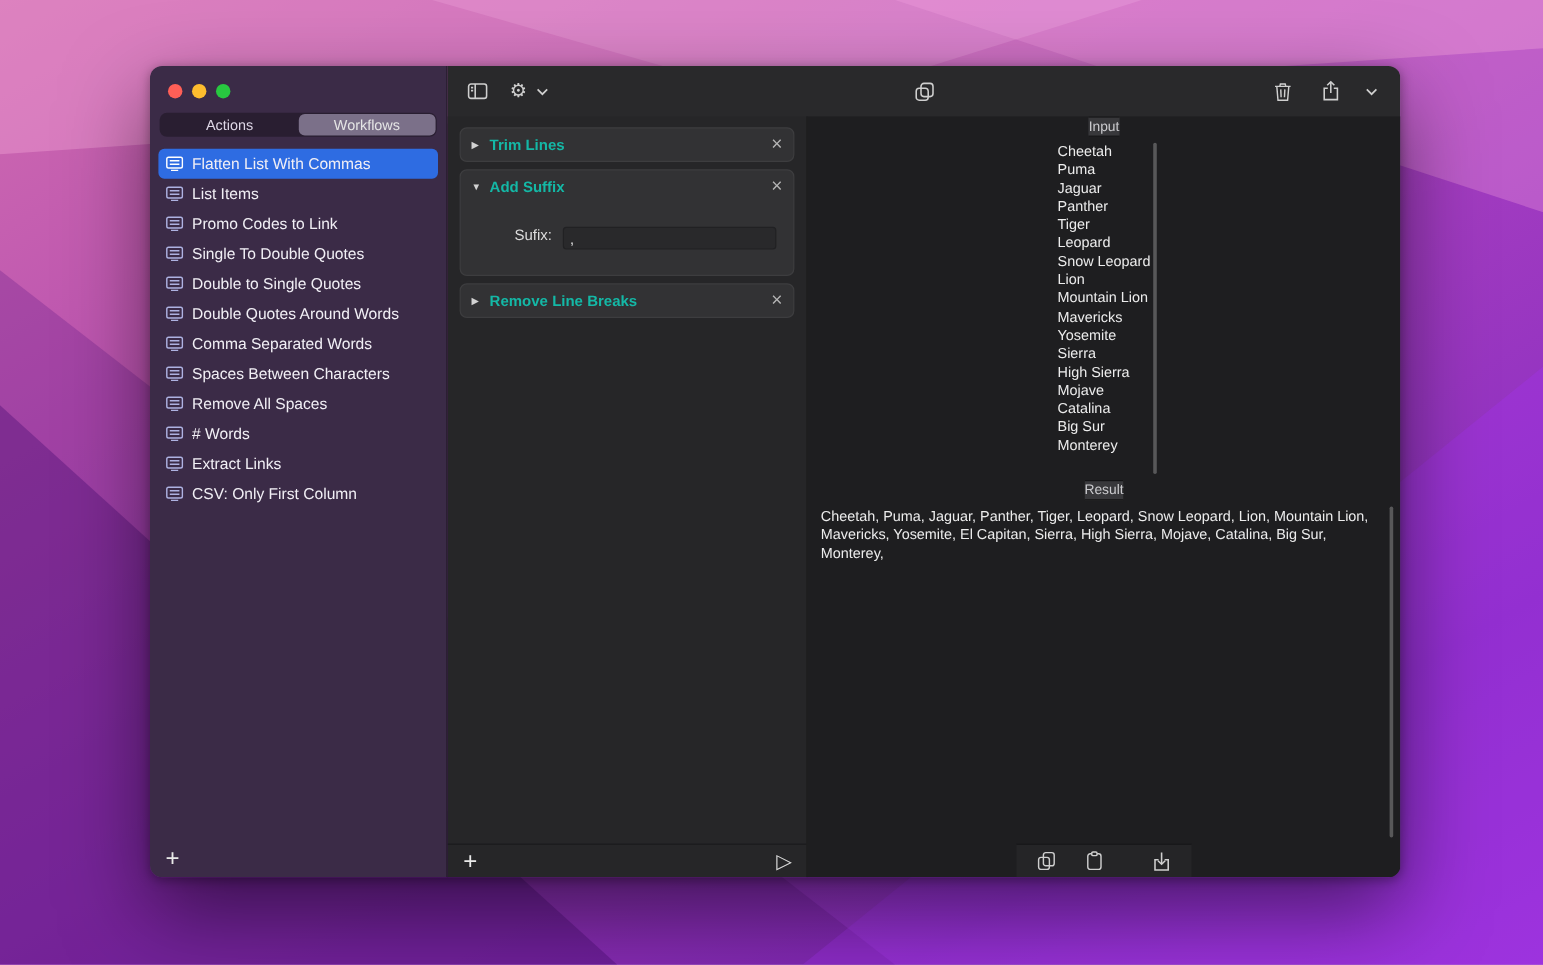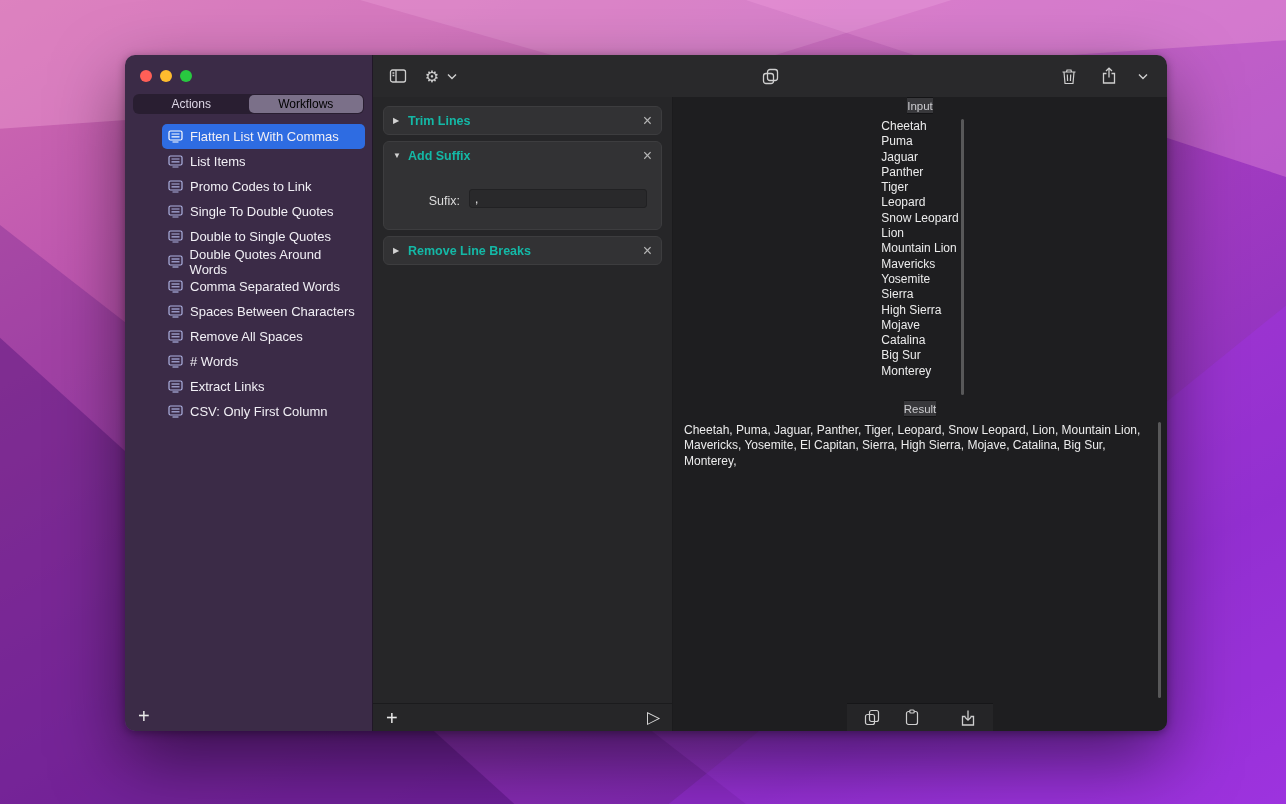--- a/index.html
+++ b/index.html
@@ -20,23 +20,23 @@
             display:flex; box-shadow:0 28px 70px rgba(0,0,0,.5), 0 2px 10px rgba(0,0,0,.35); }
 
   
   .sidebar { width:248px; flex:0 0 248px; background:#3b2b47; position:relative; border-right:1px solid rgba(0,0,0,.45); }
   .traffic { display:flex; gap:8px; padding:15px 0 0 15px; }
   .tl { width:12px; height:12px; border-radius:50%; display:inline-block; }
   .tl.red { background:#ff5f57; } .tl.yellow { background:#febc2e; } .tl.green { background:#28c840; }
 
   .segmented { display:flex; margin:12px 8px 0 8px; height:20px; background:rgba(0,0,0,.30); border-radius:6px; padding:1px; }
   .seg { flex:1; display:flex; align-items:center; justify-content:center; font-size:12px; color:#ded7e6; border-radius:5px; cursor:default; }
-  .seg.active { background:#7b7089; color:#000000; }
-
-  .wf-list { margin-top:10px;padding-left:30px; }
+  .seg.active { background:#7b7089; color:#e5e5e5; }
+
+  .wf-list { margin-top:10px; }
   .sb-item { display:flex; align-items:center; height:25px; margin:0 7px; padding:0 6px; border-radius:5px; font-size:13px; color:#f1eff5; }
   .sb-item.selected { background:#2e6ce2; }
   .sb-ic { width:22px; display:flex; align-items:center; }
   .sb-ic svg { stroke:#aeb2e2; }
   .sb-item.selected .sb-ic svg { stroke:#ffffff; }
   .sidebar-bottom { position:absolute; left:0; right:0; bottom:0; height:30px; display:flex; align-items:center; padding-left:13px; }
   .plus { font-size:20px; font-weight:300; color:#e9e9e9; line-height:1; cursor:default; }
 
   
   .main { flex:1; display:flex; flex-direction:column; background:#29292b; min-width:0; }
@@ -50,21 +50,21 @@
   .content { flex:1; display:flex; min-height:0; }
 
   
   .steps-panel { width:300px; flex:0 0 300px; background:#262628; display:flex; flex-direction:column; border-right:1px solid #1b1b1d; }
   .steps { flex:1; padding:9px 10px 0 10px; }
   .card { background:#323234; border:1px solid #3d3d3f; border-radius:6px; margin-bottom:6px; }
   .card-h { display:flex; align-items:center; height:27px; padding:0 9px; }
   .tri { width:14px; font-size:8px; color:#d2d2d2; }
   .card-t { font-size:12.5px; font-weight:bold; color:#14b8a6; margin-left:1px; }
   .close { margin-left:auto; font-size:16px; color:#b5b5b5; line-height:1; }
-  .card-b { display:flex; align-items:flex-end; padding:20px 14px 21px 14px; }
+  .card-b { display:flex; align-items:flex-start; padding:20px 14px 21px 14px; }
   .fld-l { width:62px; text-align:right; margin-right:9px; font-size:12.5px; color:#dcdcdc; }
   .fld-i { width:178px; height:19px; background:#29292b; border:1px solid #212123; border-radius:3px;
            color:#e6e6e6; font-size:12px; padding:0 5px; font-family:inherit; outline:none; }
   .steps-bottom { flex:0 0 28px; border-top:1px solid #1b1b1d; display:flex; align-items:center; padding:0 12px 0 13px; }
   .run { margin-left:auto; font-size:17px; color:#dadada; line-height:1; }
 
   
   .io-panel { flex:1; display:flex; flex-direction:column; min-width:0; background:#1e1e20;align-items:center; }
   .io-header { flex:0 0 17px; background:#38383b; border-top:1px solid #141416; border-bottom:1px solid #141416;
                display:flex; align-items:center; justify-content:center; font-size:11.5px; color:#cbcbce; }

